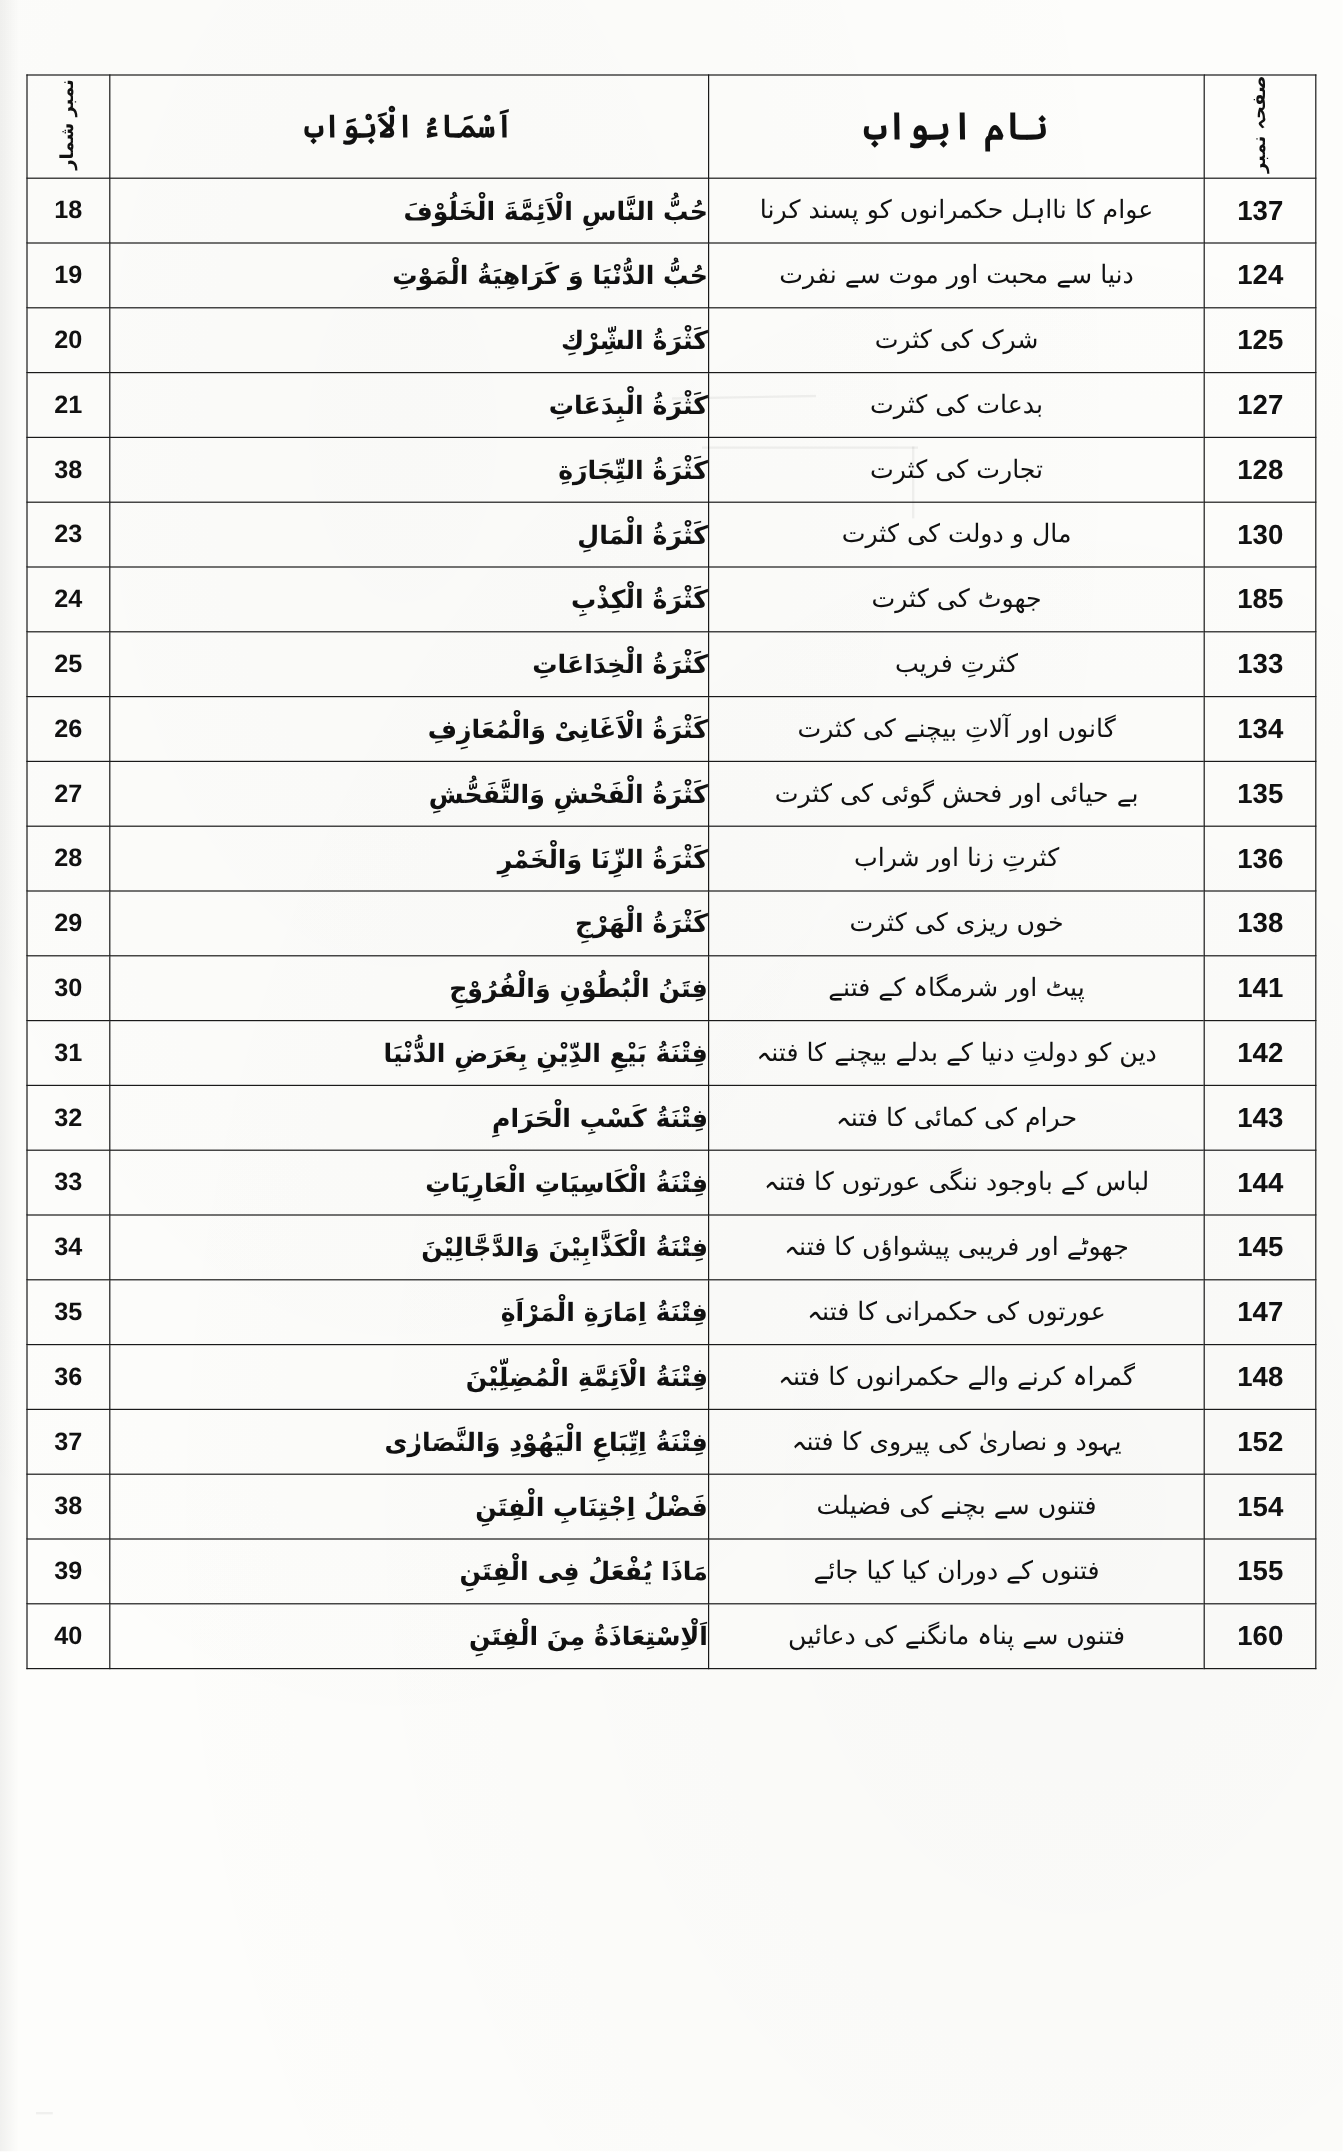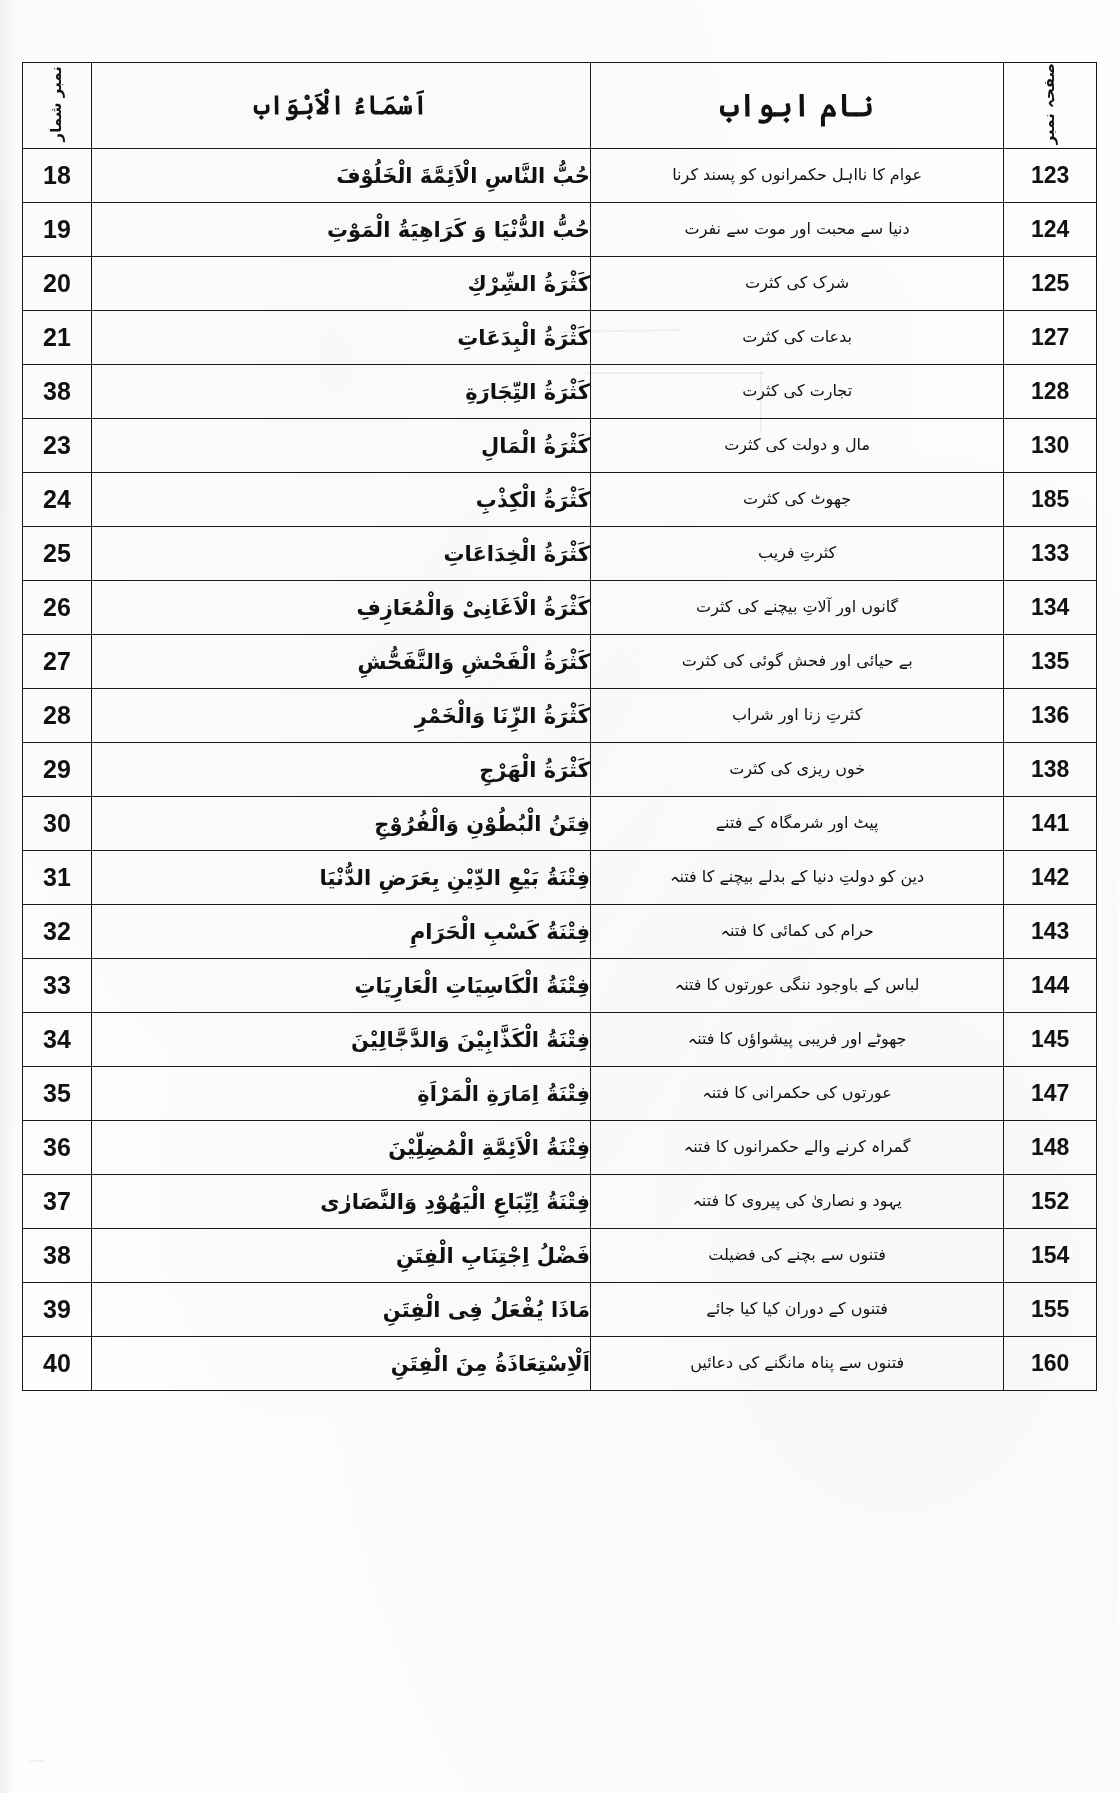--- a/index.html
+++ b/index.html
@@ -80,27 +80,27 @@
   
   .row-page {
     text-align: center;
     font-size: 23px;
     font-weight: bold;
     font-family: "Liberation Sans", sans-serif;
     height: 53px;
   }
   .row-ser {
     text-align: center;
-    font-size: 25px;
+    font-size: 21px;
     font-weight: bold;
     font-family: "Liberation Sans", sans-serif;
   }
   .row-urdu {
     text-align: center;
-    font-size: 16px;
+    font-size: 21px;
     padding: 3px 14px;
     line-height: 1.3;
     white-space: nowrap;
     overflow: hidden;
   }
   .row-arab {
     text-align: right;
     font-size: 21px;
     padding: 3px 12px;
     line-height: 1.35;
@@ -152,21 +152,21 @@
           </th>
           <th class="hdr-cell hdr-urdu">نام ابواب</th>
           <th class="hdr-cell hdr-arab">اَسْمَاءُ الْاَبْوَاب</th>
           <th class="hdr-cell">
             <span class="hdr-vert">نمبر شمار</span>
           </th>
         </tr>
       </thead>
       <tbody id="toc-body">
           <tr>
-            <td class="row-page">123</td>
+            <td class="row-page">137</td>
             <td class="row-urdu">عوام کا نااہل حکمرانوں کو پسند کرنا</td>
             <td class="row-arab">حُبُّ النَّاسِ الْاَئِمَّةَ الْخَلُوْفَ</td>
             <td class="row-ser">18</td>
           </tr>
           <tr>
             <td class="row-page">124</td>
             <td class="row-urdu">دنیا سے محبت اور موت سے نفرت</td>
             <td class="row-arab">حُبُّ الدُّنْيَا وَ كَرَاهِيَةُ الْمَوْتِ</td>
             <td class="row-ser">19</td>
           </tr>

